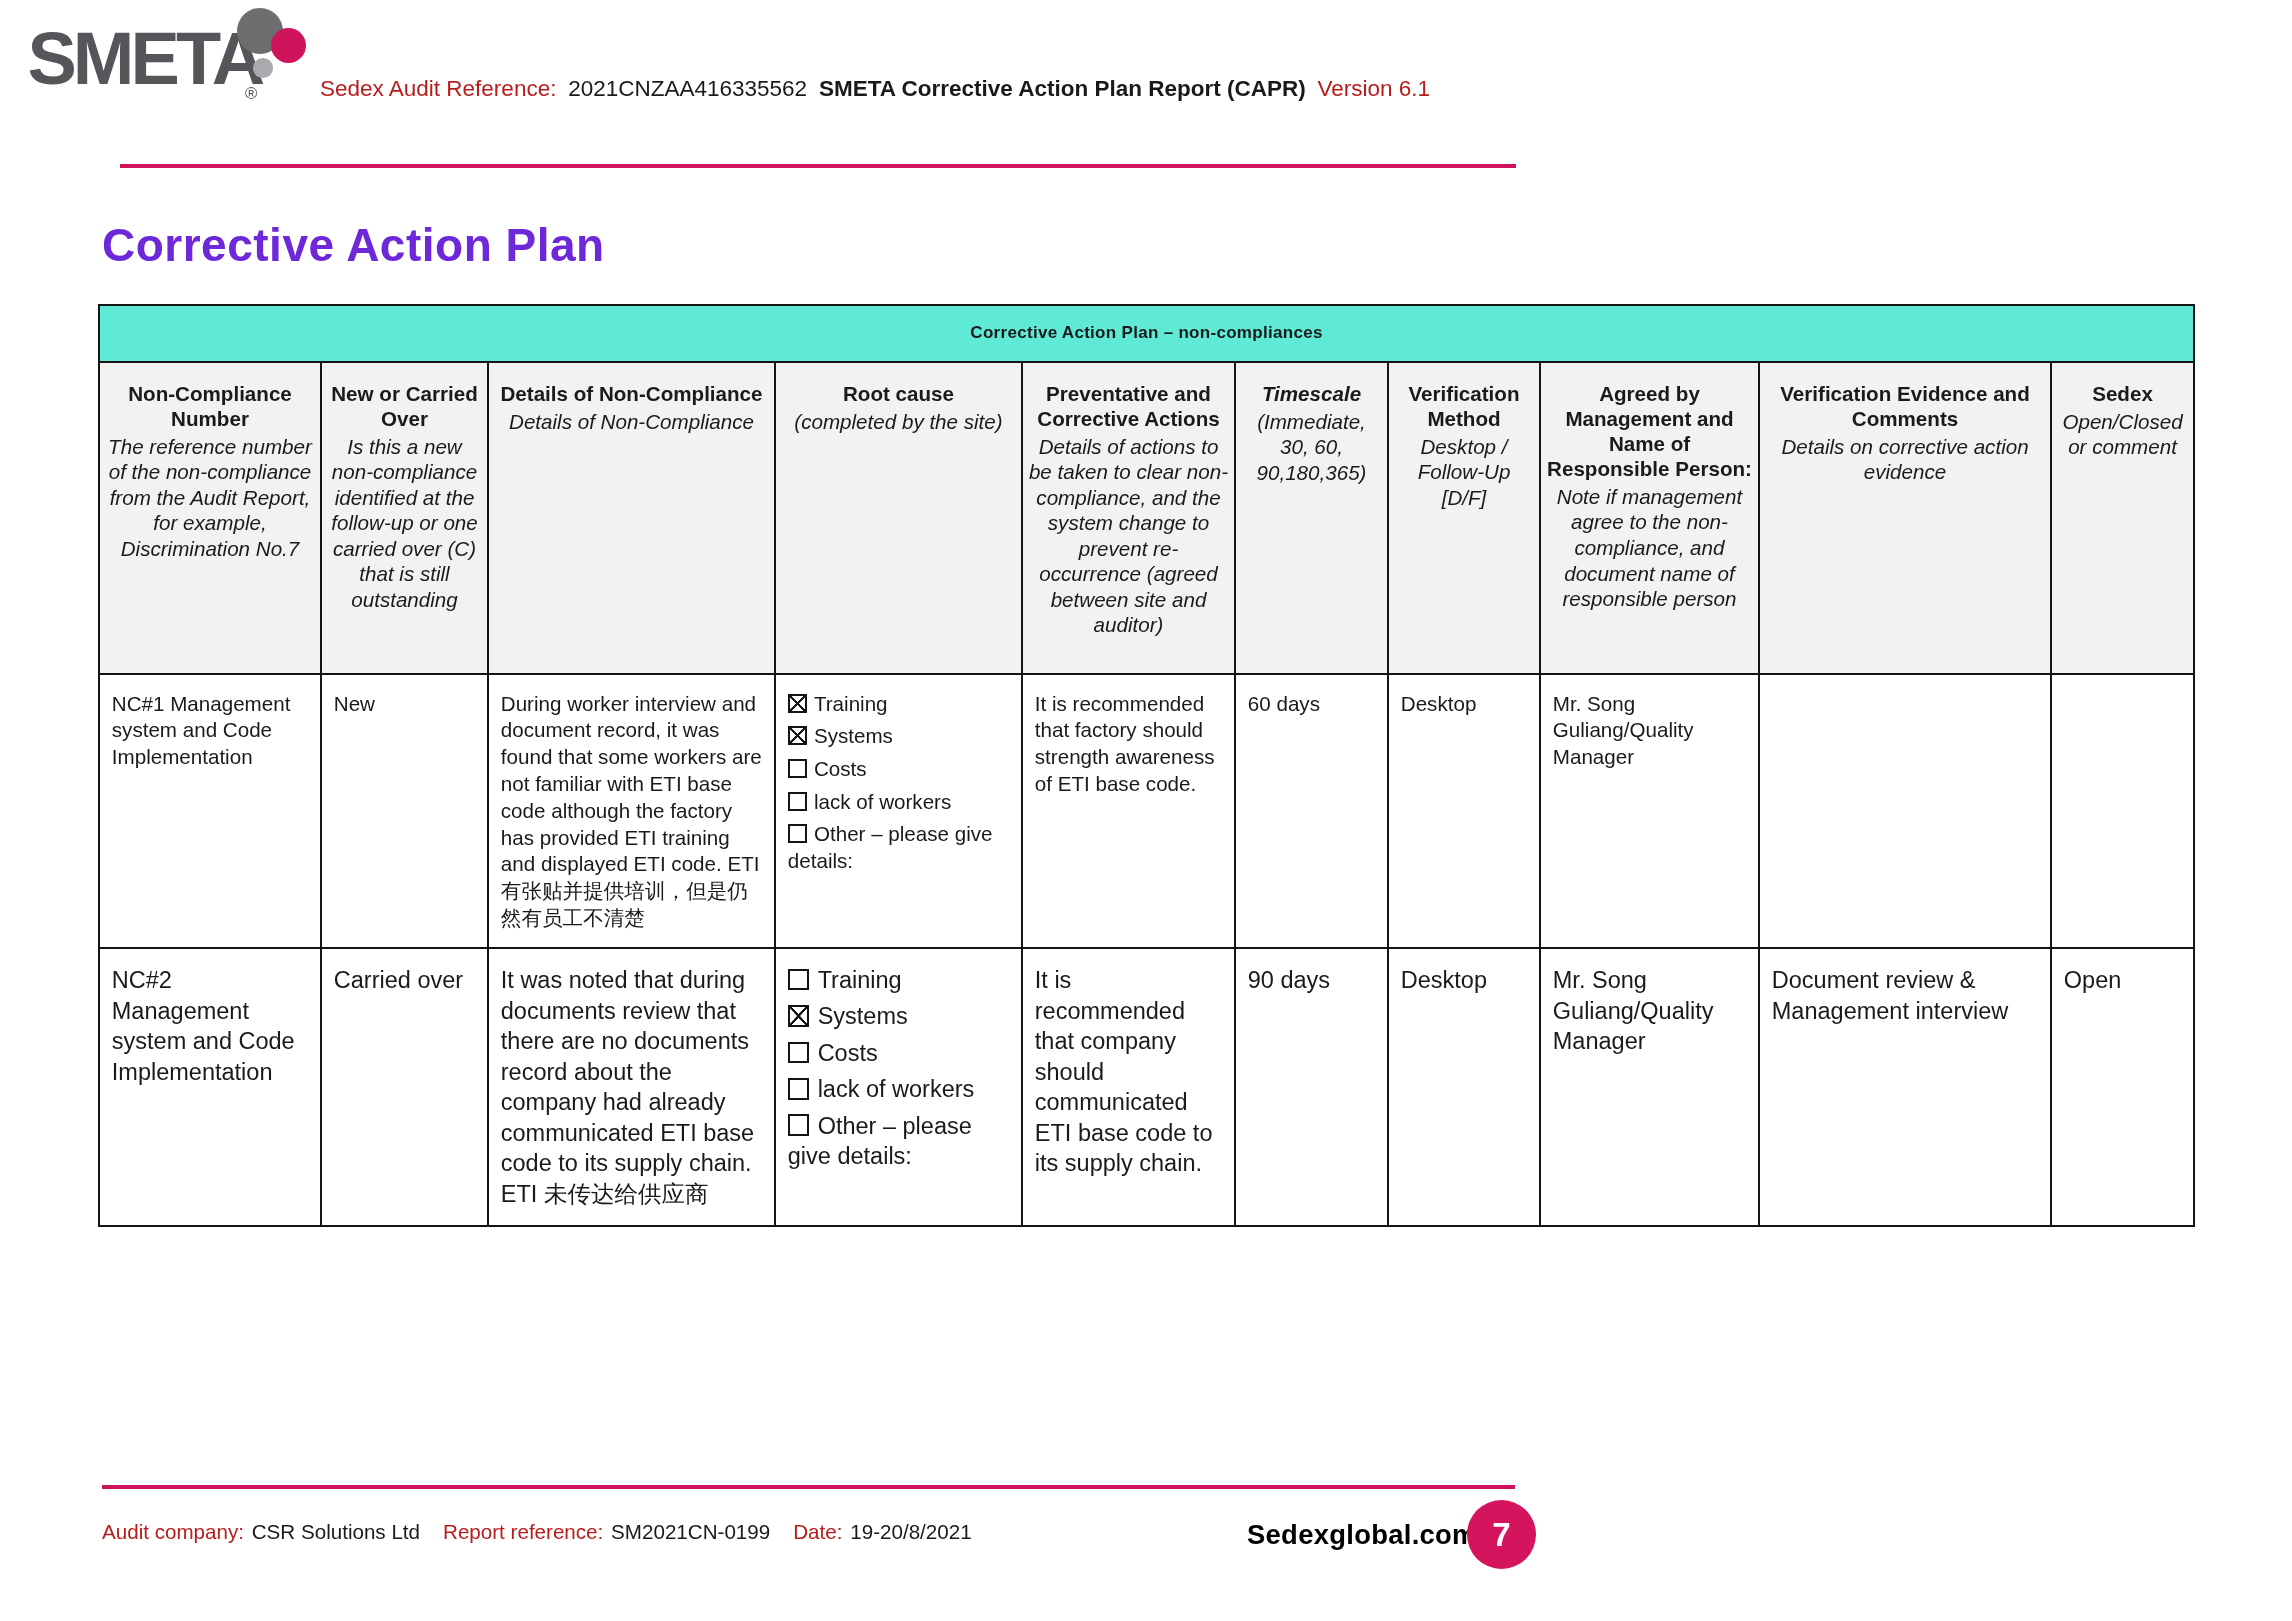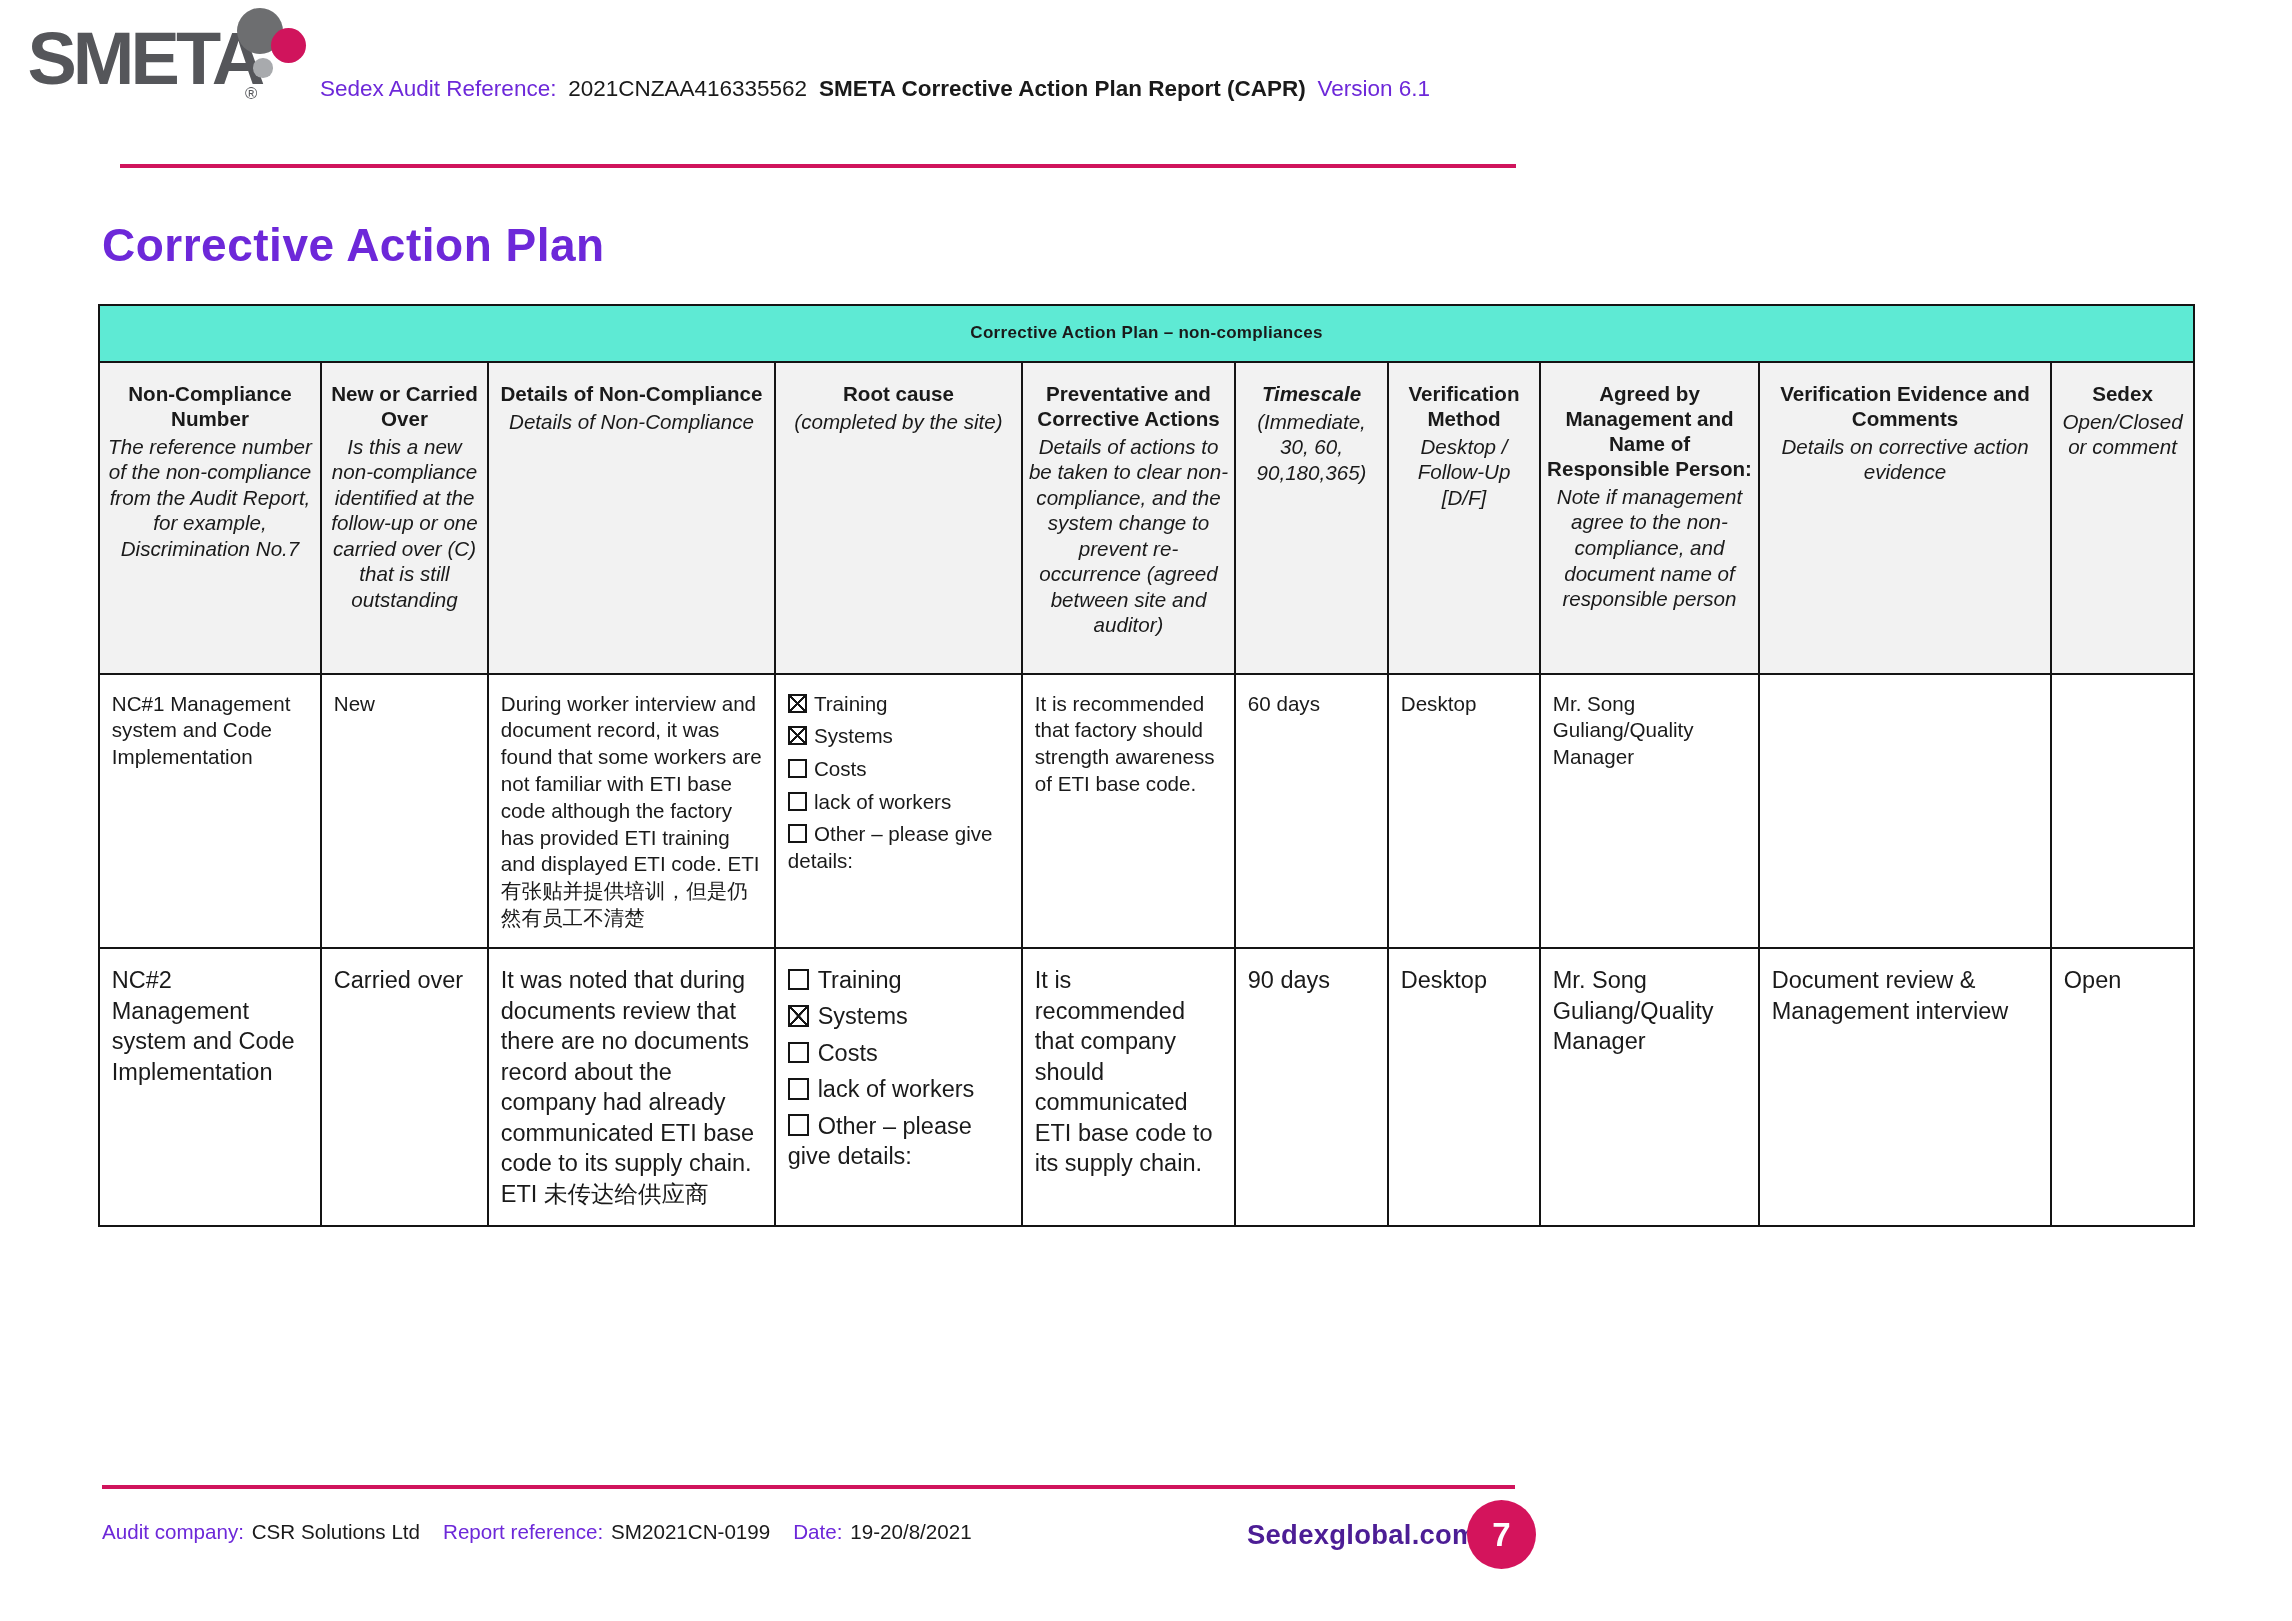--- a/index.html
+++ b/index.html
@@ -16,21 +16,21 @@
   .logo-reg{position:absolute;left:245px;top:84px;font-size:16.7px;color:#55565a}
   .dot{position:absolute;border-radius:50%}
   .dot-lg{left:237px;top:7.8px;width:46px;height:46px;background:#6d6e70;z-index:1}
   .dot-pink{left:271px;top:28px;width:35px;height:35px;background:#d0145c;z-index:3}
   .dot-sm{left:253px;top:58px;width:19.6px;height:19.6px;background:#a8aaad;z-index:2}
   
   .header-line{
     position:absolute;left:320px;top:76px;font-size:22.5px;white-space:nowrap;
     display:flex;align-items:baseline;gap:11.8px;
   }
-  .pink{color:#6d28d9}
+  .pink{color:#b91c1c}
   .bold{font-weight:bold}
   .rule{position:absolute;height:3.9px;background:#d0145c}
   .rule-top{left:120px;top:164px;width:1396px}
   .rule-bottom{left:102px;top:1485px;width:1413px}
   
   h1{
     position:absolute;left:102px;top:218px;margin:0;
     font-size:46px;font-weight:bold;color:#6d28d9;letter-spacing:0.5px;
   }
   
@@ -67,21 +67,21 @@
       linear-gradient(to bottom right, transparent 45%, #141414 46%, #141414 54%, transparent 55%);
   }
   
   .footer-line{
     position:absolute;left:102px;top:1520px;font-size:20.6px;white-space:nowrap;
     display:flex;align-items:baseline;gap:23px;
   }
   .pair{display:flex;align-items:baseline;gap:7.8px}
   .site{
     position:absolute;left:1247px;top:1519px;
-    font-size:27.4px;font-weight:bold;color:#4c1d95;letter-spacing:0.3px;
+    font-size:27.4px;font-weight:bold;color:#000000;letter-spacing:0.3px;
   }
   .page-badge{
     position:absolute;left:1467px;top:1500px;width:69px;height:69px;border-radius:50%;
     background:#d4145c;color:#ffffff;display:flex;align-items:center;justify-content:center;
     font-size:33px;font-weight:bold;
   }
 </style>
 </head>
 <body>
 

